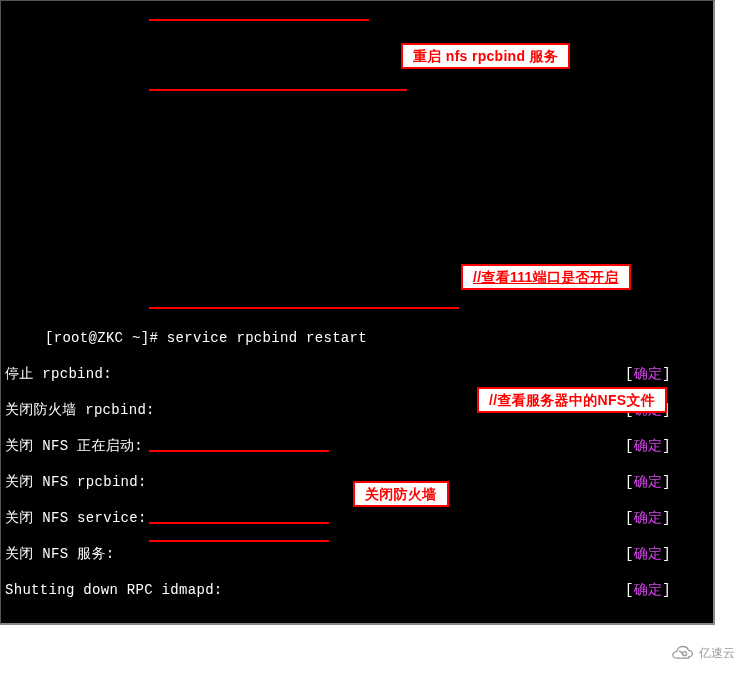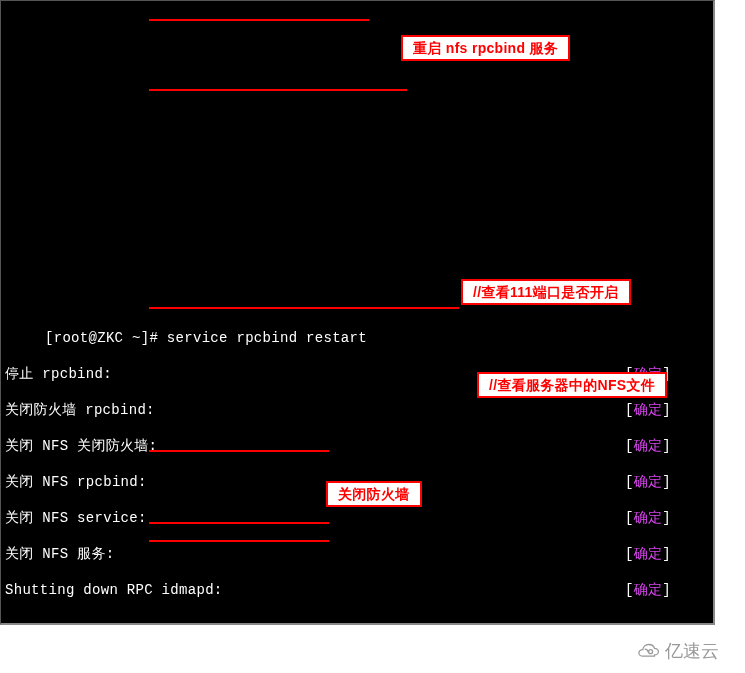--- a/index.html
+++ b/index.html
@@ -43,24 +43,24 @@
       z-index: 10;
     }
     .arrow-line {
       position: absolute;
       background: #ff0000;
       height: 2px;
       z-index: 5;
     }
     .watermark {
       position: absolute;
-      right: 26px;
+      right: 10px;
       bottom: 10px;
       font-family: "Microsoft YaHei", sans-serif;
-      font-size: 18px;
+      font-size: 12px;
       color: #999;
       display: flex;
       align-items: center;
       gap: 4px;
     }
     .watermark svg { width: 26px; height: 20px; }
     .fullrow { width: 680px; display: block; margin-left: 40px; }
   </style>
 </head>
 <body>
@@ -69,30 +69,30 @@
 
   
   <div class="arrow-line" style="left:148px; top:18px; width:220px;"></div>
   <div class="arrow-line" style="left:148px; top:88px; width:258px;"></div>
   <div class="arrow-line" style="left:148px; top:306px; width:310px;"></div>
   <div class="arrow-line" style="left:148px; top:449px; width:180px;"></div>
   <div class="arrow-line" style="left:148px; top:521px; width:180px;"></div>
   <div class="arrow-line" style="left:148px; top:539px; width:180px;"></div>
 
   
-  <div class="annotation" style="left:400px; top:34px;"><span>重启 nfs rpcbind 服务</span></div>
-  <div class="annotation" style="left:460px; top:278px;"><span>//查看111端口是否开启</span></div>
-  <div class="annotation" style="left:476px; top:371px;"><span>//查看服务器中的NFS文件</span></div>
-  <div class="annotation" style="left:325px; top:480px;"><span>关闭防火墙</span></div>
+  <div class="annotation" style="left:400px; top:42px;"><span>重启 nfs rpcbind 服务</span></div>
+  <div class="annotation" style="left:460px; top:263px;text-decoration:underline;"><span>//查看111端口是否开启</span></div>
+  <div class="annotation" style="left:476px; top:386px;"><span>//查看服务器中的NFS文件</span></div>
+  <div class="annotation" style="left:352px; top:480px;"><span>关闭防火墙</span></div>
 
   <div>
 <span class="fullrow">[<span>root</span>@<span>ZKC</span> <span>~</span>]<span>#</span> <span>service rpcbind restart</span></span>
 <div class="line"><span class="left">停止 rpcbind:</span><span class="right"><span>[</span><span class="ok">确定</span><span>]</span></span></div>
 <div class="line"><span class="left">关闭防火墙 rpcbind:</span><span class="right"><span>[</span><span class="ok">确定</span><span>]</span></span></div>
-<div class="line"><span class="left">关闭 NFS 关闭防火墙:</span><span class="right"><span>[</span><span class="ok">确定</span><span>]</span></span></div>
+<div class="line"><span class="left">关闭 NFS 正在启动:</span><span class="right"><span>[</span><span class="ok">确定</span><span>]</span></span></div>
 <div class="line"><span class="left">关闭 NFS rpcbind:</span><span class="right"><span>[</span><span class="ok">确定</span><span>]</span></span></div>
 <div class="line"><span class="left">关闭 NFS service:</span><span class="right"><span>[</span><span class="ok">确定</span><span>]</span></span></div>
 <div class="line"><span class="left">关闭 NFS 服务:</span><span class="right"><span>[</span><span class="ok">确定</span><span>]</span></span></div>
 <div class="line"><span class="left">Shutting down RPC idmapd:</span><span class="right"><span>[</span><span class="ok">确定</span><span>]</span></span></div>
 
 
 
 
 
 

